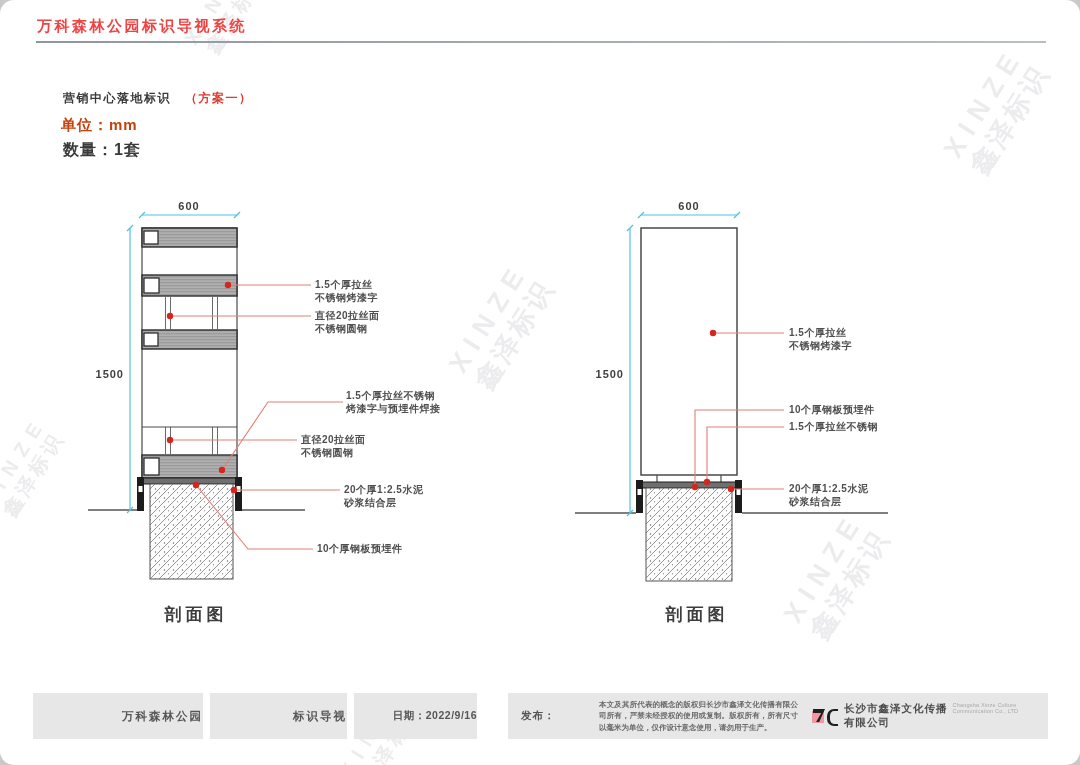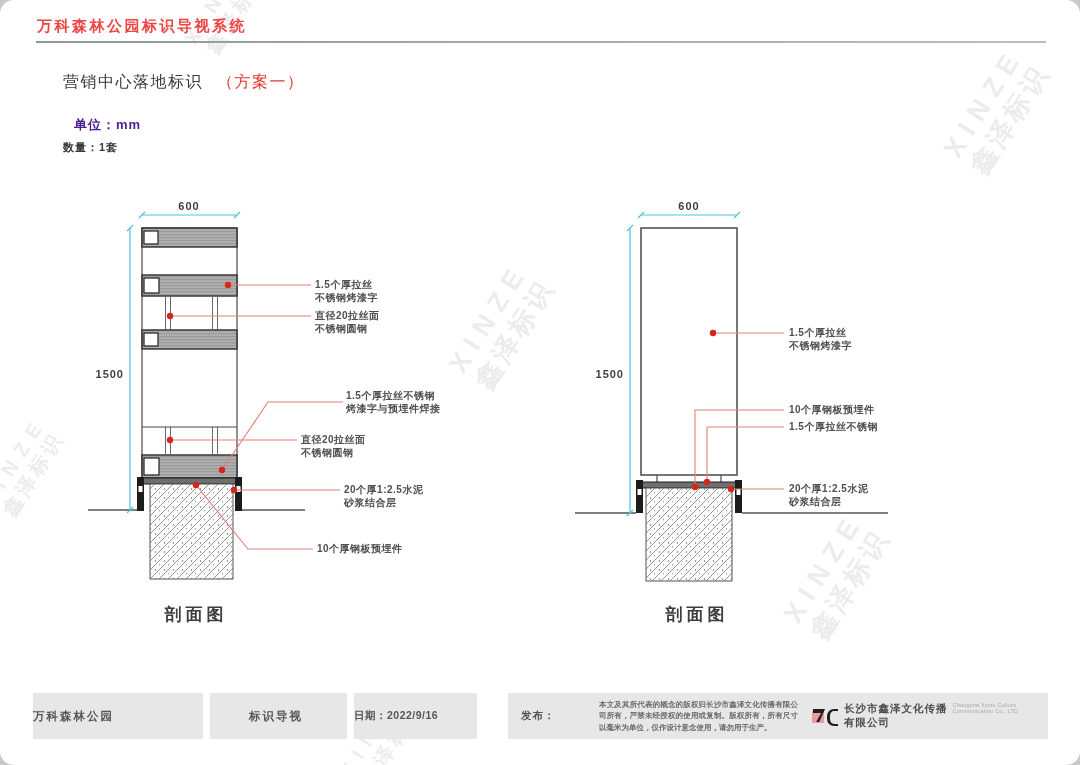--- a/index.html
+++ b/index.html
@@ -11,44 +11,44 @@
   
   .topbar-title {
     position:absolute; left:37px; top:17px;
     font-size:15px; font-weight:600; letter-spacing:2.5px; color:#ef4444;
   }
   .topbar-rule {
     position:absolute; left:36px; top:41px; width:1010px; height:2px;
     background:linear-gradient(to right,#8f969c,#b9bec3);
   }
   
-  .tb-line1 { position:absolute; left:63px; top:72px; font-size:16px; font-weight:400; letter-spacing:1.5px; }
+  .tb-line1 { position:absolute; left:63px; top:90px; font-size:12px; font-weight:700; letter-spacing:1.5px; }
   .tb-title { color:#3a3a3a; }
   .tb-scheme { color:#e03a30; margin-left:14px; }
-  .tb-unit { position:absolute; left:74px; top:116px; font-size:13px; font-weight:600; color:#4c1d95; letter-spacing:1px; }
-  .tb-qty  { position:absolute; left:63px; top:140px; font-size:11px; font-weight:600; color:#3a3a3a; letter-spacing:1px; }
+  .tb-unit { position:absolute; left:61px; top:116px; font-size:15px; font-weight:600; color:#c2410c; letter-spacing:1px; }
+  .tb-qty  { position:absolute; left:63px; top:140px; font-size:16px; font-weight:600; color:#3a3a3a; letter-spacing:1px; }
 
   svg.draw { position:absolute; left:0; top:0; pointer-events:none; }
   svg.draw text { font-family:"Liberation Sans","DejaVu Sans",sans-serif; }
   .dimtext { font-size:11px; fill:#3f3f3f; letter-spacing:1px; font-weight:600; }
   .callout-text { font-size:10px; fill:#4f4f4f; font-weight:600; letter-spacing:0.5px; }
   .caption { font-size:17px; font-weight:700; fill:#3d3d3d; letter-spacing:4px; text-anchor:middle; }
 
   
   .wm { position:absolute; transform:rotate(-58deg); color:rgba(105,110,120,0.13);
         font-weight:700; text-align:center; pointer-events:none; line-height:1.15; }
   .wm span { display:block; }
   .wm-latin { letter-spacing:9px; }
   .wm-cn { letter-spacing:4px; }
   .wm-lg { font-size:27px; }
   .wm-sm { font-size:20px; }
 
   
   .fcell { position:absolute; top:693px; height:46px; background:#e7e7e7;
-           display:flex; align-items:center; justify-content:flex-start;
+           display:flex; align-items:center; justify-content:flex-end;
            font-weight:700; color:#565656; box-sizing:border-box; }
   .fc-project  { left:33px;  width:170px; font-size:11.5px; letter-spacing:2px; }
   .fc-category { left:210px; width:137px; font-size:11.5px; letter-spacing:2px;padding-left:39px; }
   .fc-date     { left:354px; width:123px; font-size:10.5px; letter-spacing:0.5px; }
   .fc-release  { left:508px; width:84px; font-size:10.5px; justify-content:flex-start; padding-left:13px; letter-spacing:1px; }
   .fc-legal    { left:592px; width:213px; justify-content:flex-start; padding:1px 7px; }
   .legal { margin:0; font-size:7.5px; line-height:1.5; font-weight:600; color:#6a6a6a; text-align:justify; }
   .fc-company  { left:798px; width:250px; justify-content:flex-start; padding-left:14px; gap:6px; }
   .company-text { display:flex; flex-direction:row; }
   .company-cn { font-size:10.5px; font-weight:700; color:#4c4c4c; letter-spacing:1px; }

